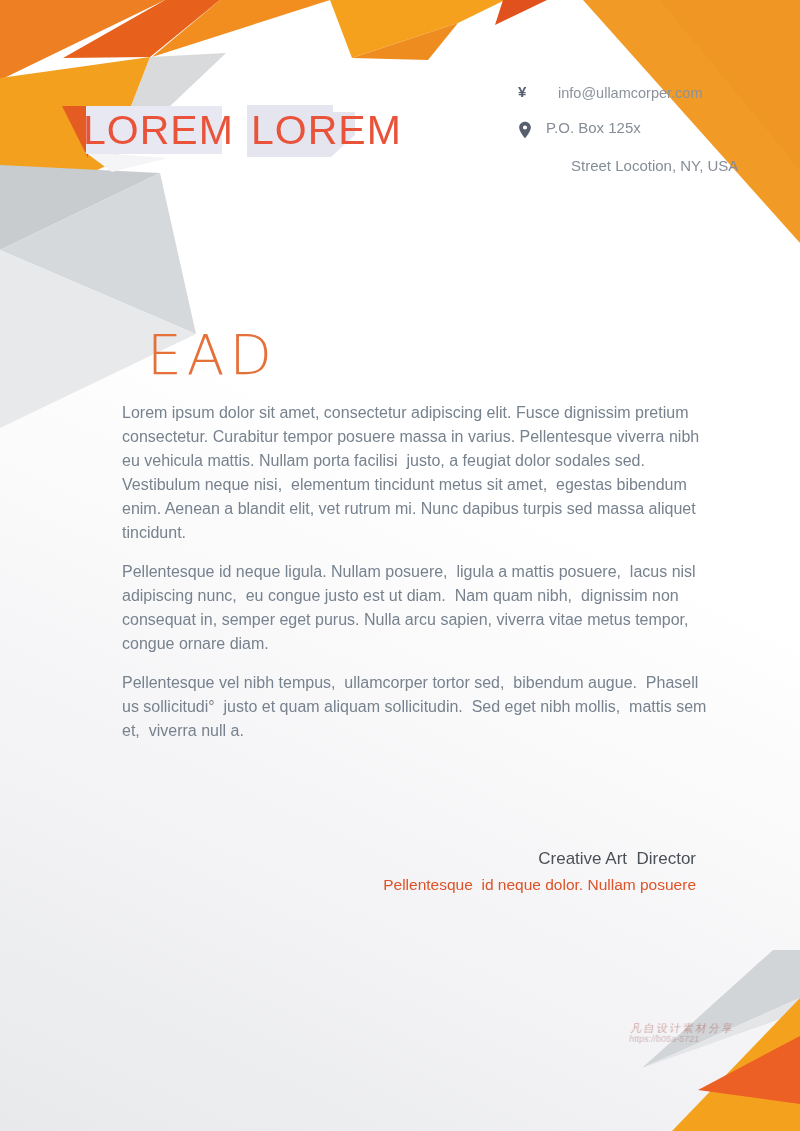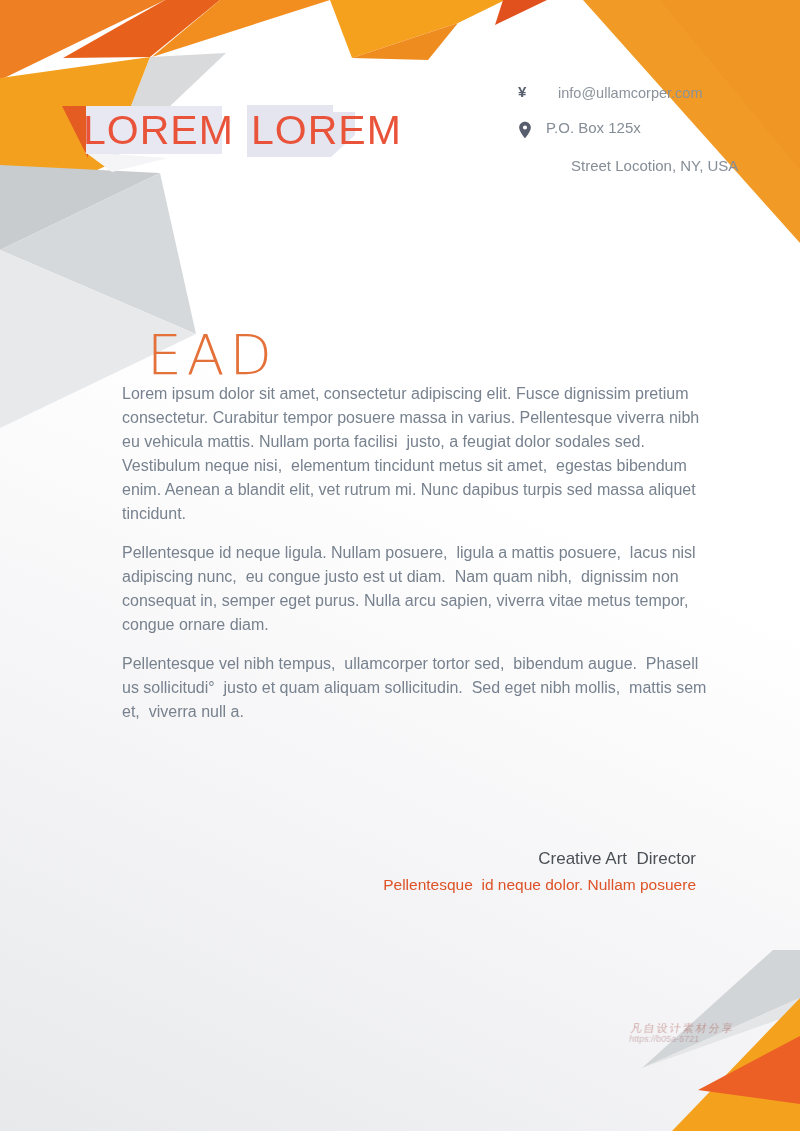--- a/index.html
+++ b/index.html
@@ -33,21 +33,21 @@
   .c-row.phone .c-text{font-size:16px;line-height:20px;}
 
   .heading{
     position:absolute;left:147px;top:326px;
     font-family:"DejaVu Sans","Liberation Sans",sans-serif;
     font-weight:200;font-size:55px;line-height:58px;
     letter-spacing:5px;color:#e5713a;
   }
 
   .bodytext{
-    position:absolute;left:122px;top:382px;width:590px;
+    position:absolute;left:122px;top:401px;width:590px;
     color:#77828e;font-size:16px;line-height:24px;
     font-family:"Liberation Sans",sans-serif;
   }
   .bodytext p{margin:0 0 15px 0;white-space:pre-wrap;}
 
   .signature{position:absolute;top:849px;right:104px;text-align:right;}
   .sig-role{font-size:17px;color:#4b5056;white-space:pre;}
   .sig-tag{margin-top:7px;font-size:15.5px;color:#dd5226;white-space:pre;}
 
   .watermark{

